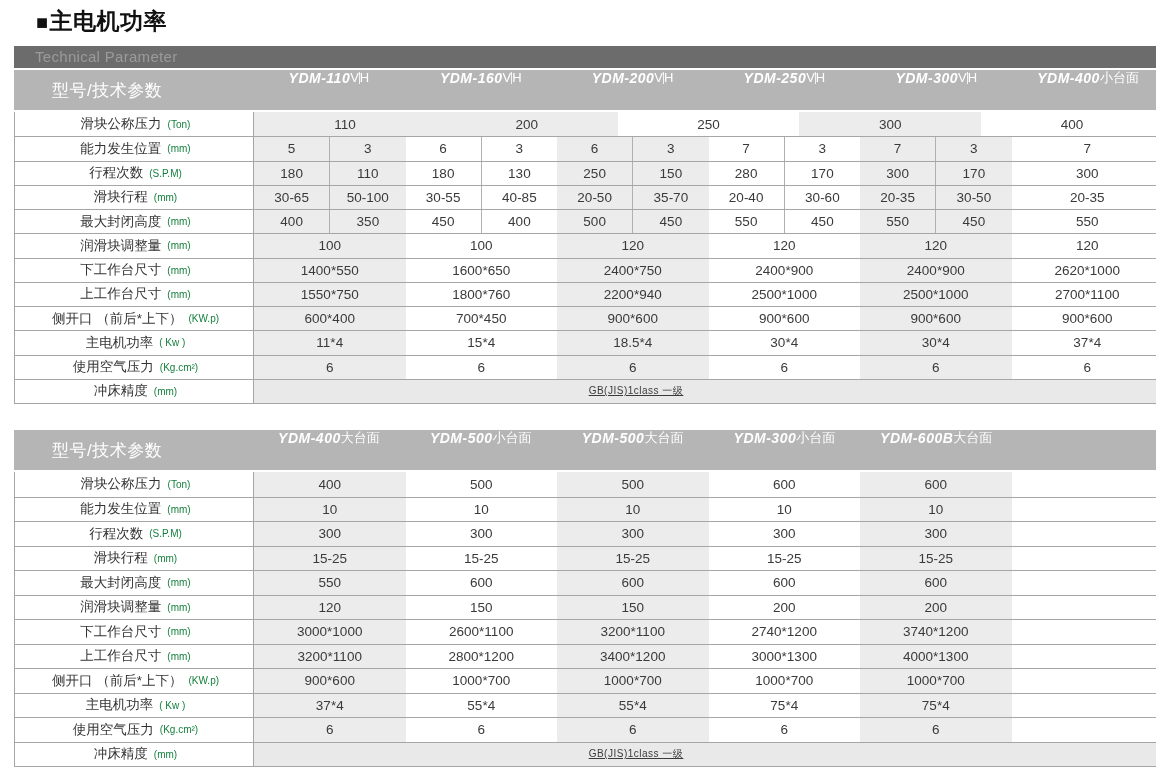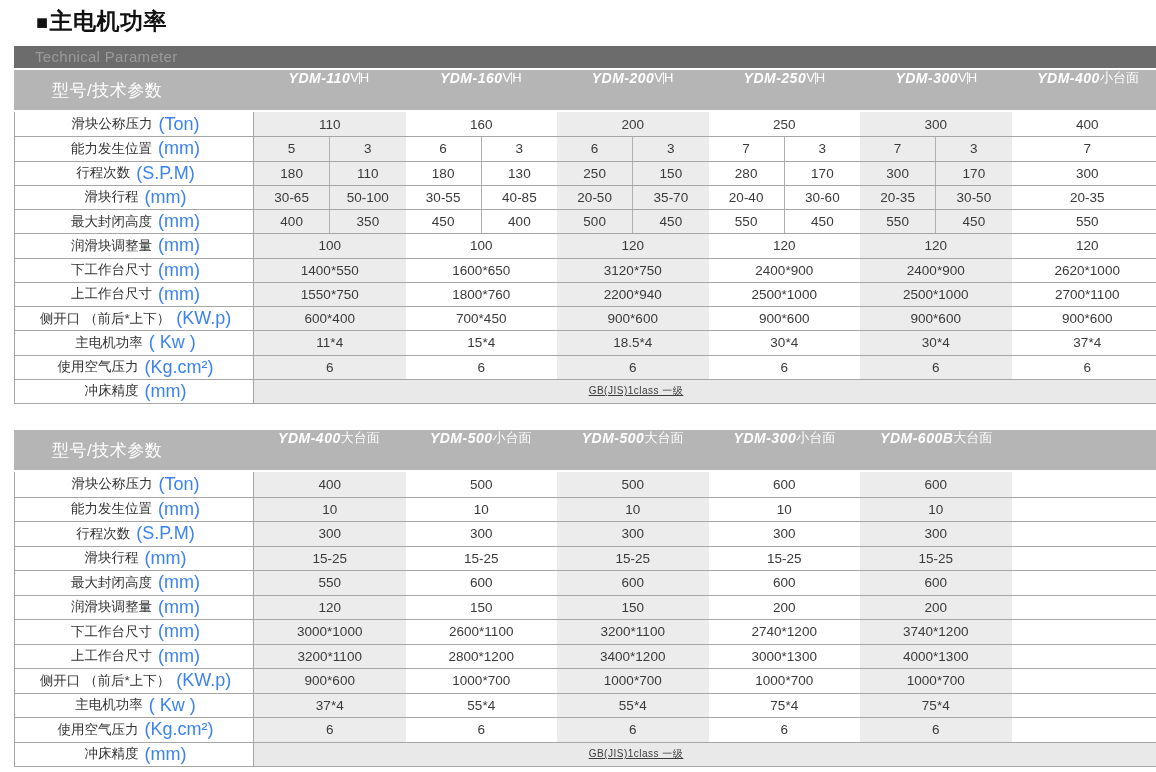--- a/index.html
+++ b/index.html
@@ -32,21 +32,21 @@
   .hsub.vh .vhdiv{width:1px;height:12px;background:rgba(255,255,255,.85);}
   .tbody{border-left:1px solid var(--line);border-right:1px solid var(--line);
          border-bottom:1px solid var(--line);}
   .trow{display:flex;height:24.25px;border-top:1px solid var(--line);}
   .trow:first-child{border-top:none;}
   .sec.t2 .trow{height:24.5px;}
   .lcell{width:239px;flex:0 0 239px;display:flex;align-items:center;
          border-right:1px solid var(--line);padding:0 18px 0 21px;
          justify-content:center;background:#fff;}
   .lzh{font-size:13.5px;color:#333;white-space:nowrap;}
-  .lunit{font-size:18px;color:#3b82f6;white-space:nowrap;margin-left:6px;}
+  .lunit{font-size:10px;color:#15803d;white-space:nowrap;margin-left:6px;}
   .darea{flex:1;display:flex;}
   .dgroup{flex:1;display:flex;align-items:stretch;font-size:13.5px;color:var(--body-text);}
   .dgroup.shaded{background:var(--stripe);}
   .half{flex:1;display:flex;align-items:center;justify-content:center;}
   .half + .half{border-left:1px solid #b0b0b0;}
   .spanrow{flex:1;background:var(--band);display:flex;align-items:center;
            justify-content:center;font-size:10px;color:var(--body-text);
            padding-right:145px;letter-spacing:.5px;text-decoration:underline;}
 </style>
 </head>
@@ -110,23 +110,20 @@
         <div class="tbody">
           <div class="trow">
             <div class="lcell">
               <span class="lzh">滑块公称压力</span>
               <span class="lunit">(Ton)</span>
             </div>
             <div class="darea">
               <div class="dgroup shaded">
                 <div class="half">110</div>
               </div>
-              <div class="dgroup">
-                <div class="half">160</div>
-              </div>
               <div class="dgroup shaded">
                 <div class="half">200</div>
               </div>
               <div class="dgroup">
                 <div class="half">250</div>
               </div>
               <div class="dgroup shaded">
                 <div class="half">300</div>
               </div>
               <div class="dgroup">
@@ -290,21 +287,21 @@
               <span class="lunit">(mm)</span>
             </div>
             <div class="darea">
               <div class="dgroup shaded">
                 <div class="half">1400*550</div>
               </div>
               <div class="dgroup">
                 <div class="half">1600*650</div>
               </div>
               <div class="dgroup shaded">
-                <div class="half">3120*750</div>
+                <div class="half">2400*750</div>
               </div>
               <div class="dgroup">
                 <div class="half">2400*900</div>
               </div>
               <div class="dgroup shaded">
                 <div class="half">2400*900</div>
               </div>
               <div class="dgroup">
                 <div class="half">2620*1000</div>
               </div>

